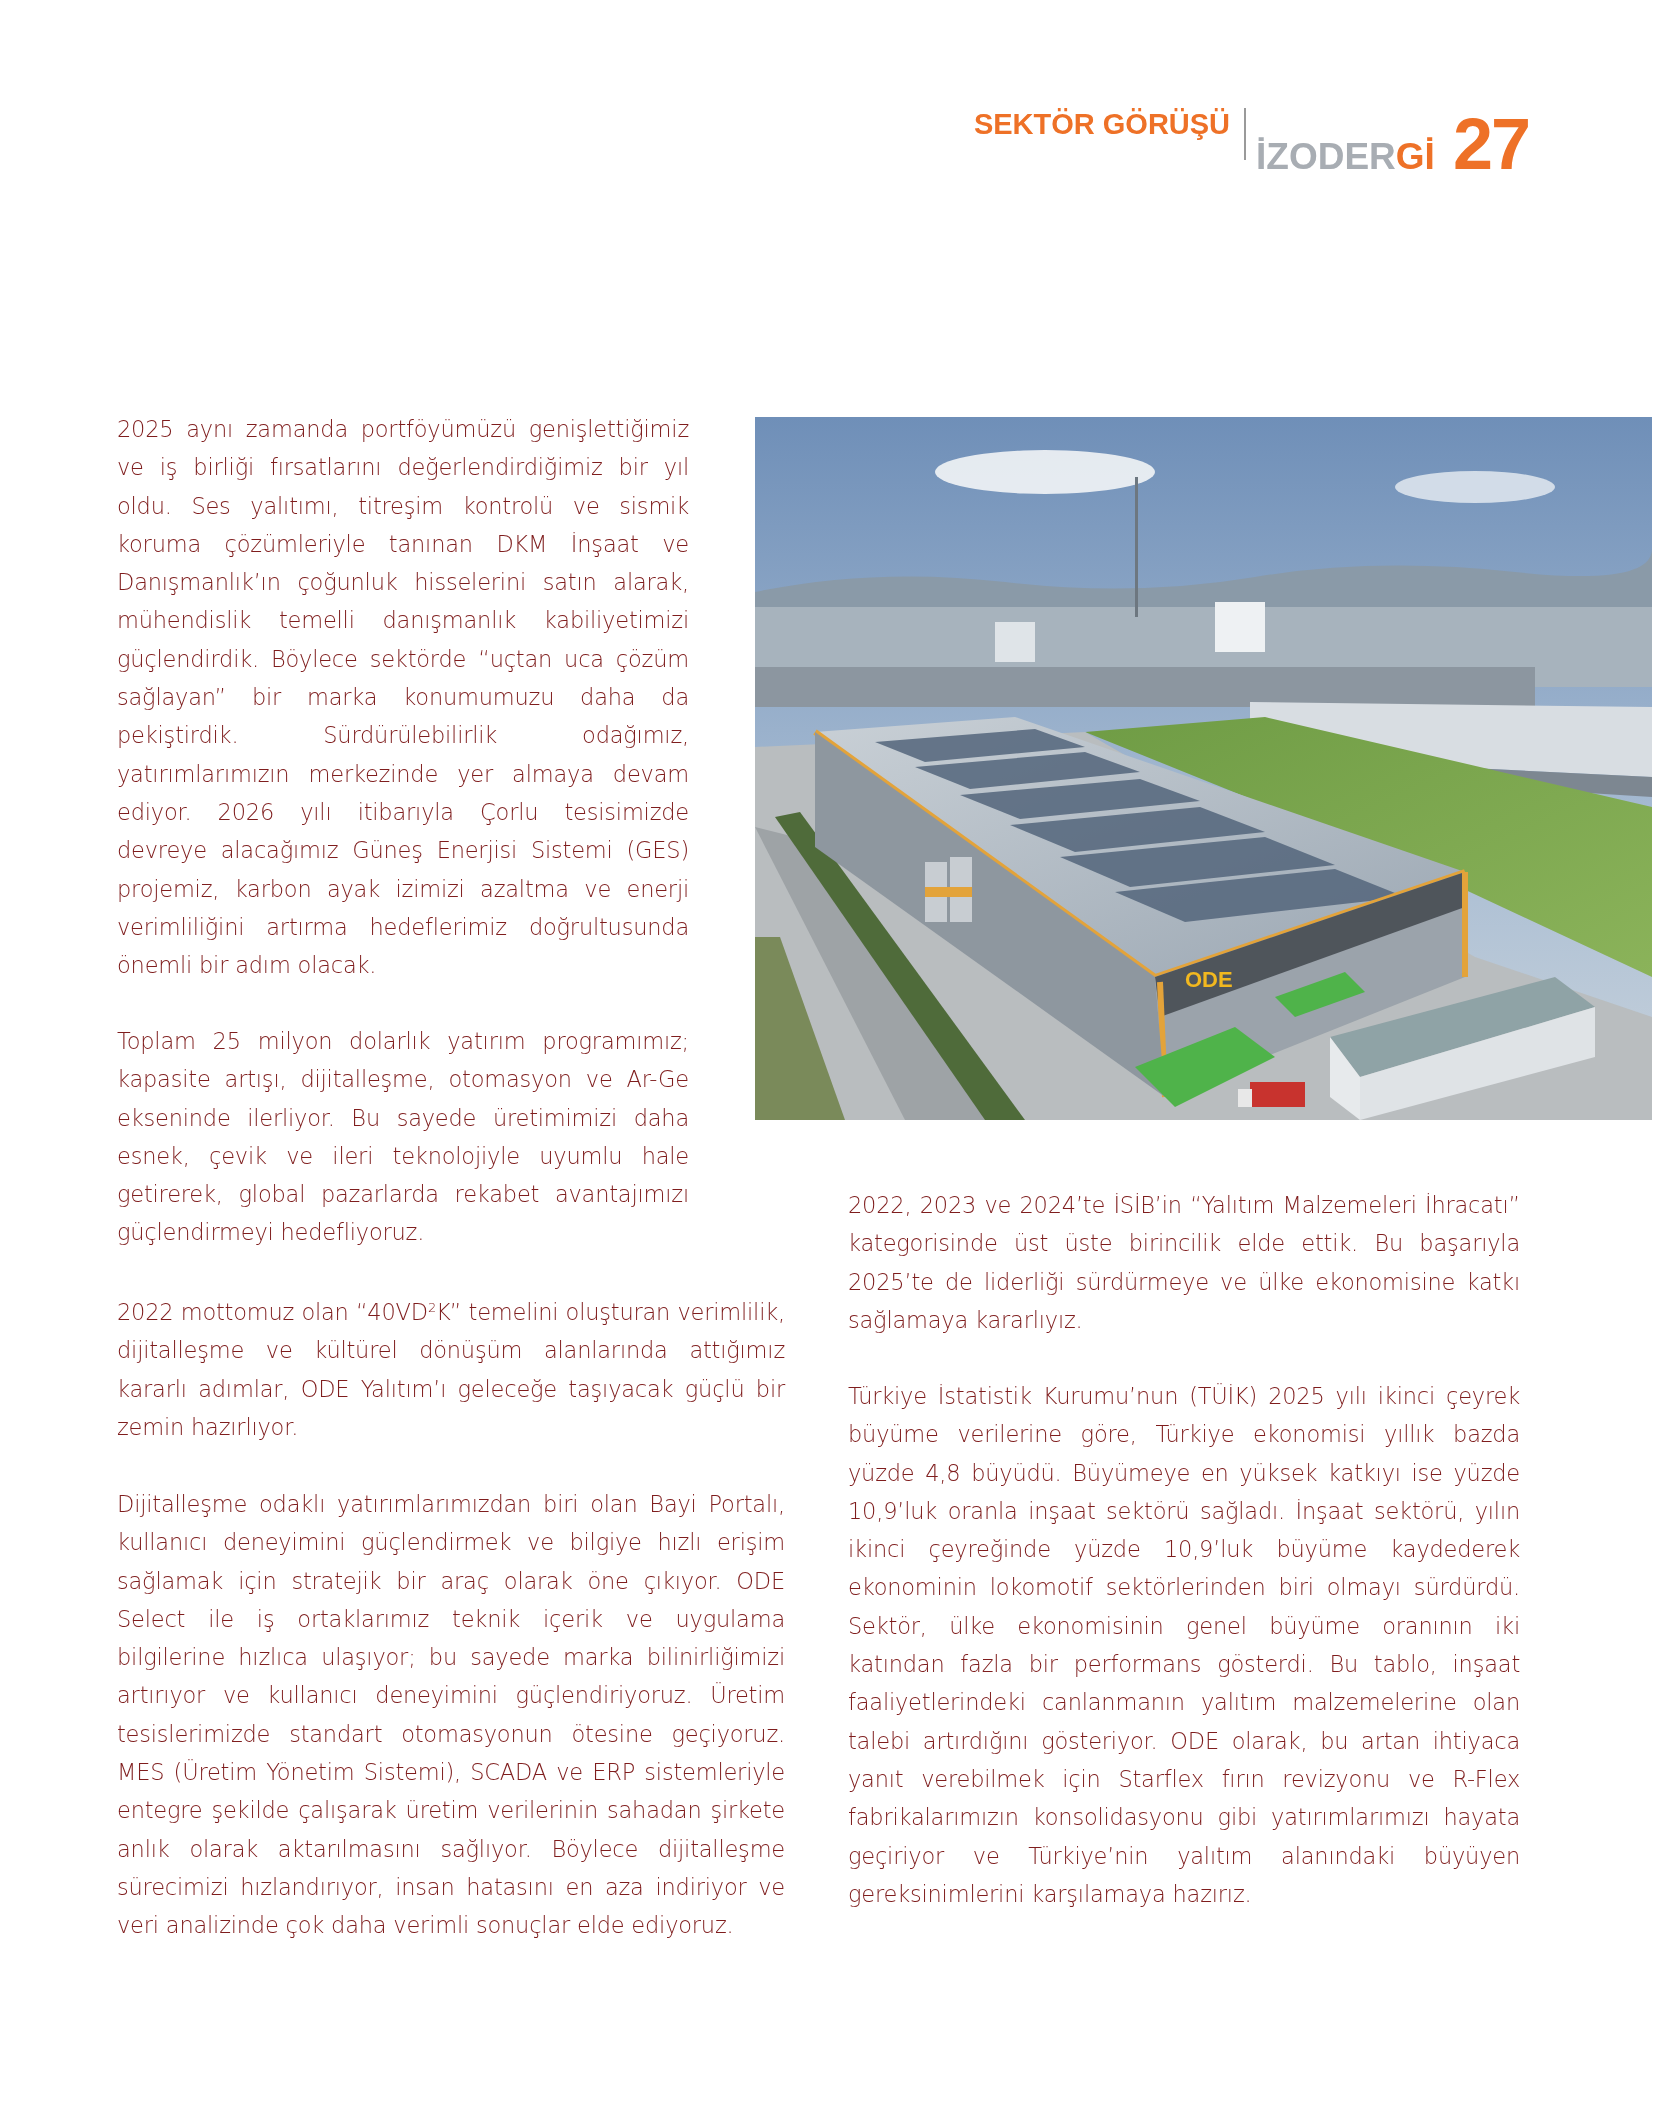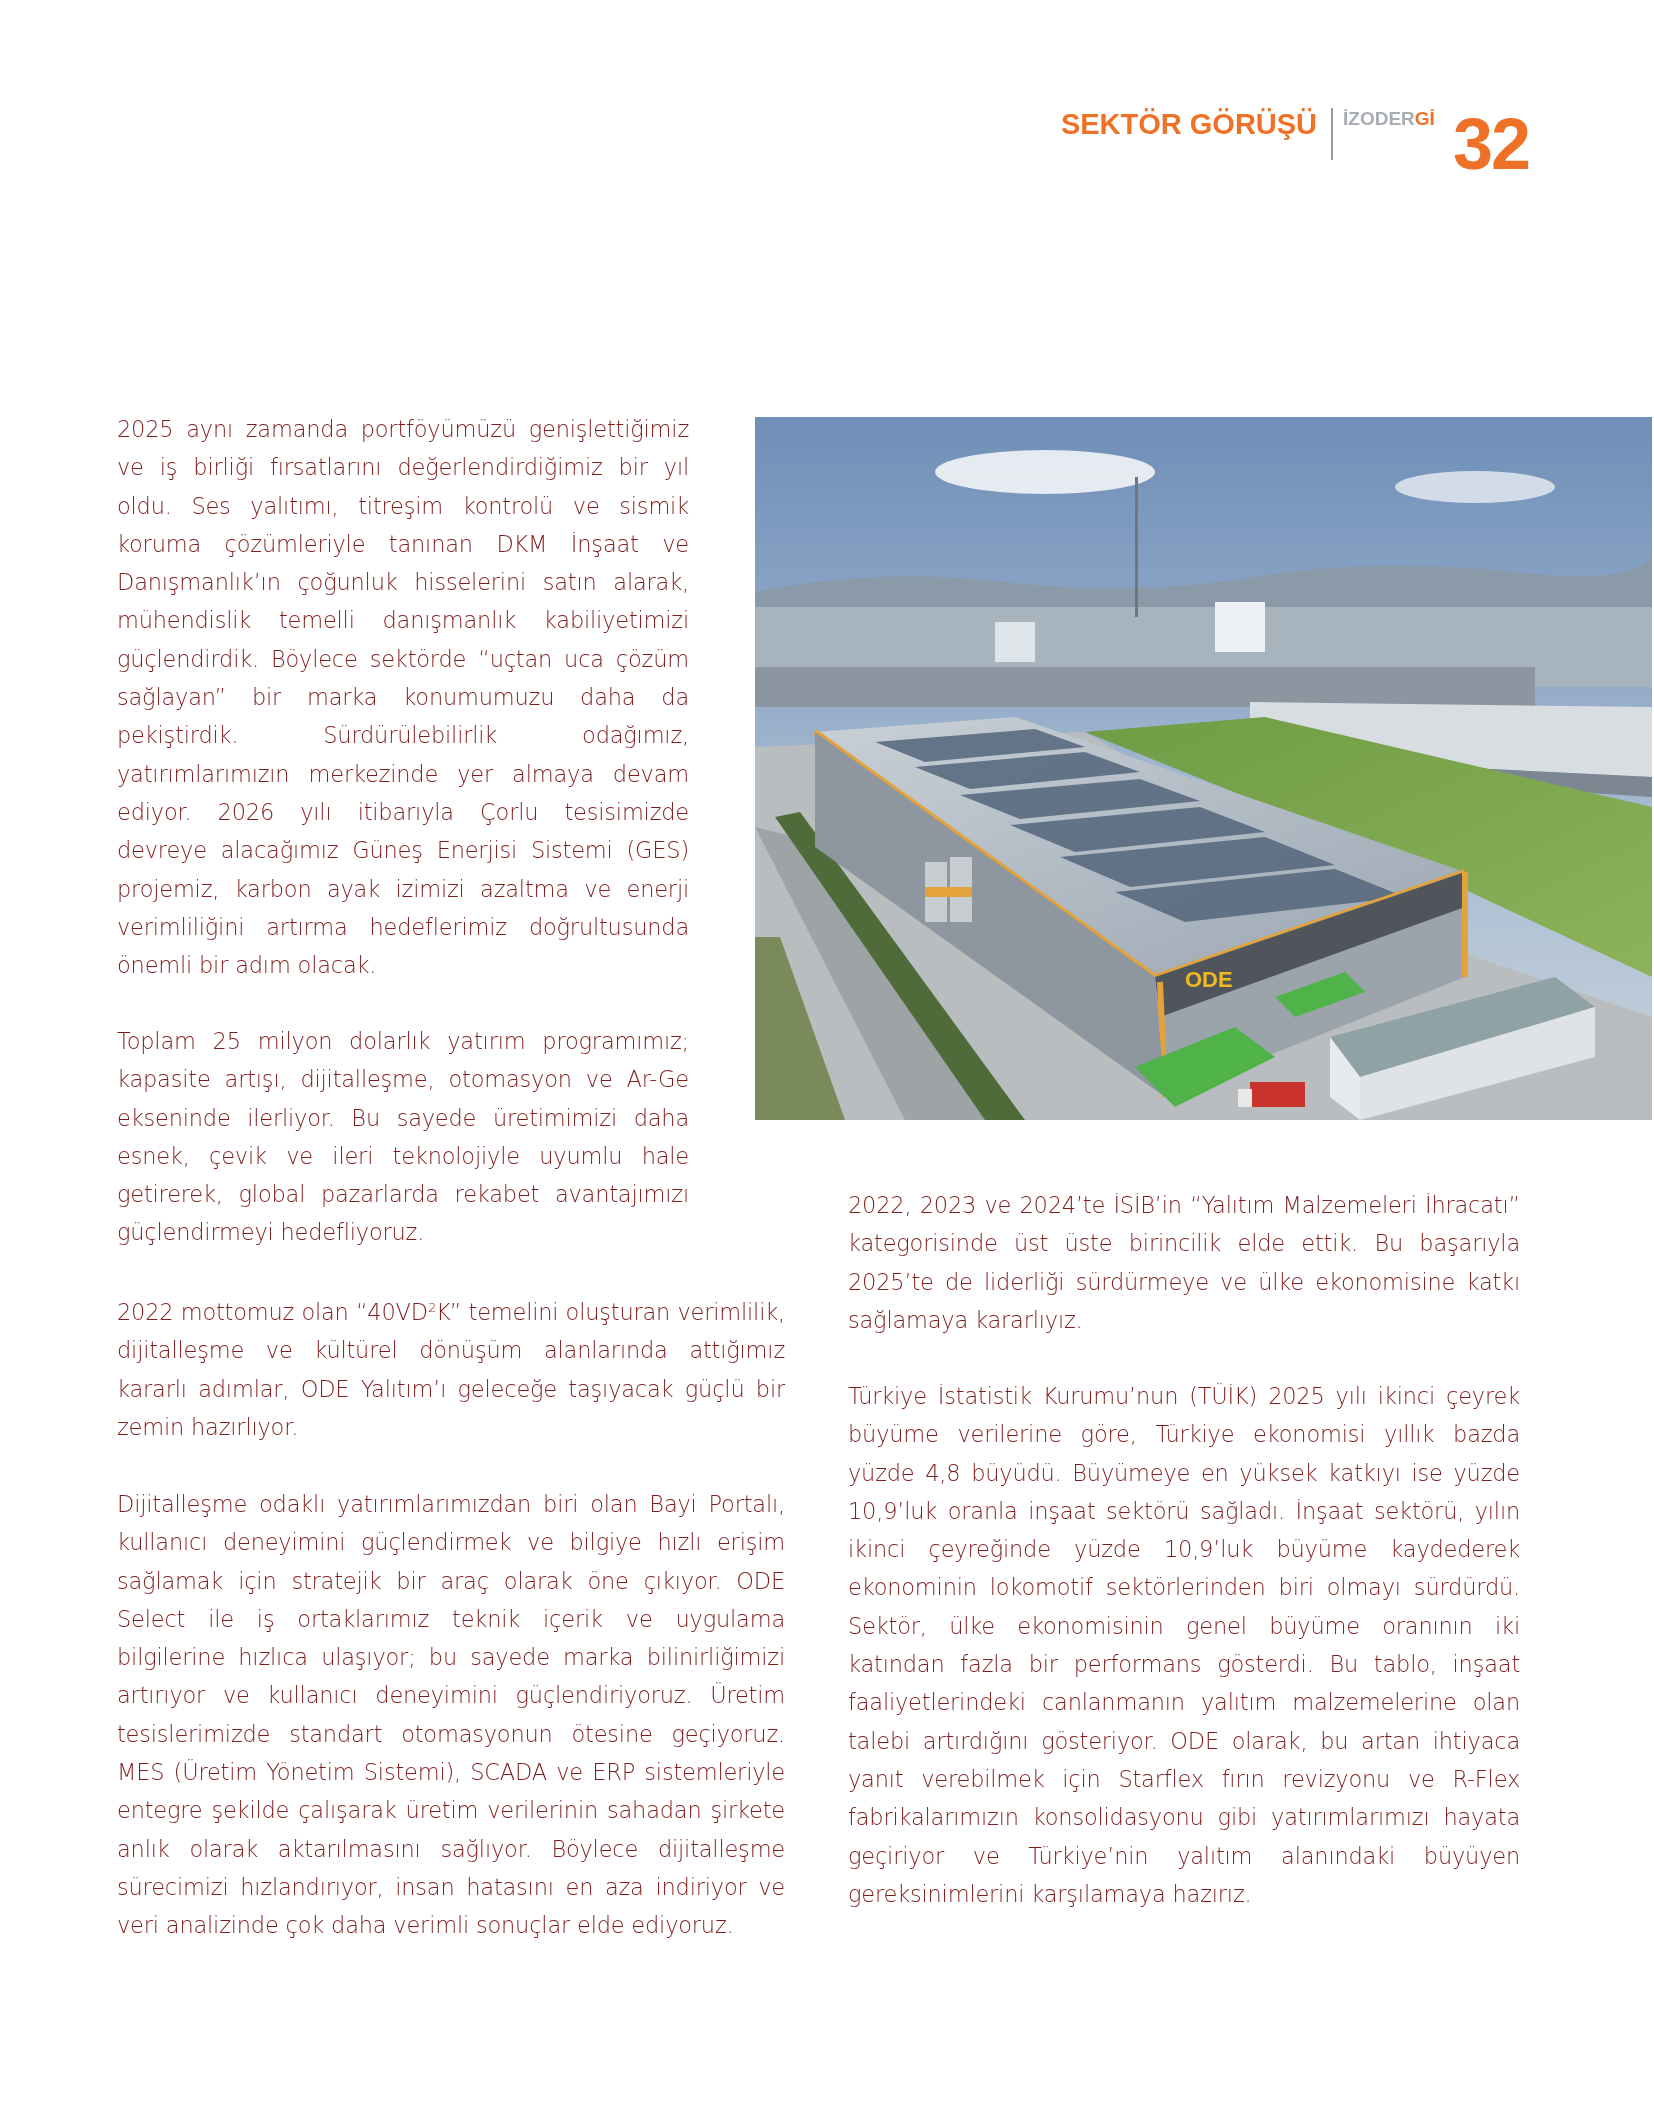--- a/index.html
+++ b/index.html
@@ -1,20 +1,20 @@
 <!DOCTYPE html>
 <html><head>
 <meta charset="utf-8">
 <style>
   html, body { margin: 0; padding: 0; background: #ffffff; }
   body { width: 1654px; height: 2126px; position: relative; overflow: hidden; font-family: "DejaVu Sans", sans-serif; color: #333333; }
   .header { position: absolute; top: 108px; right: 125px; display: flex; height: 80px; }
   .section-label { font-family: "Liberation Sans", sans-serif; font-weight: bold; font-size: 29px; color: #ee7127; letter-spacing: 0px; }
   .sep { width: 2px; height: 52px; background: #9a9a9a; margin: 0 10px 0 14px; }
-  .mag { font-family: "Liberation Sans", sans-serif; font-weight: bold; font-size: 19px; color: #a8adb3; }
+  .mag { font-family: "Liberation Sans", sans-serif; font-weight: bold; font-size: 37px; color: #a8adb3; margin-top: 28px; }
   .mag .accent { color: #ee7127; }
   .page-num { font-family: "Liberation Sans", sans-serif; font-weight: bold; font-size: 72px; color: #ee7127; margin-left: 18px; line-height: 1; letter-spacing: -2px; }
 
   .para { position: absolute; font-size: 22.5px; line-height: 38.3px; text-align: justify; margin: 0; font-weight: 300; color: #7f1d1d; letter-spacing: -0.2px; }
   .p1 { left: 117px; top: 410px; width: 572px; }
   .p2 { left: 117px; top: 1022px; width: 572px; }
   .p3 { left: 117px; top: 1293px; width: 668px; }
   .p4 { left: 117px; top: 1485px; width: 668px; }
   .p5 { left: 848px; top: 1186px; width: 672px; }
   .p6 { left: 848px; top: 1377px; width: 672px; }
@@ -23,21 +23,21 @@
   .photo { position: absolute; left: 755px; top: 417px; width: 897px; height: 703px; overflow: hidden; background: #f0abfc; text-align: right; }
   .photo svg { display: block; }
 </style>
 </head>
 <body>
 
 <div class="header">
   <span class="section-label">SEKTÖR GÖRÜŞÜ</span>
   <span class="sep"></span>
   <span class="mag"><span>İZODER</span><span class="accent">Gİ</span></span>
-  <span class="page-num">32</span>
+  <span class="page-num">27</span>
 </div>
 
 <p class="para p1">2025 aynı zamanda portföyümüzü genişlettiğimiz ve iş birliği fırsatlarını değerlendirdiğimiz bir yıl oldu. Ses yalıtımı, titreşim kontrolü ve sismik koruma çözümleriyle tanınan DKM İnşaat ve Danışmanlık’ın çoğunluk hisselerini satın alarak, mühendislik temelli danışmanlık kabiliyetimizi güçlendirdik. Böylece sektörde “uçtan uca çözüm sağlayan” bir marka konumumuzu daha da pekiştirdik. Sürdürülebilirlik odağımız, yatırımlarımızın merkezinde yer almaya devam ediyor. 2026 yılı itibarıyla Çorlu tesisimizde devreye alacağımız Güneş Enerjisi Sistemi (GES) projemiz, karbon ayak izimizi azaltma ve enerji verimliliğini artırma hedeflerimiz doğrultusunda önemli bir adım olacak.</p>
 <p class="para p2">Toplam 25 milyon dolarlık yatırım programımız; kapasite artışı, dijitalleşme, otomasyon ve Ar-Ge ekseninde ilerliyor. Bu sayede üretimimizi daha esnek, çevik ve ileri teknolojiyle uyumlu hale getirerek, global pazarlarda rekabet avantajımızı güçlendirmeyi hedefliyoruz.</p>
 <p class="para p3"><span>2022 mottomuz olan “40VD</span><sup>2</sup><span>K” temelini oluşturan verimlilik, dijitalleşme ve kültürel dönüşüm alanlarında attığımız kararlı adımlar, ODE Yalıtım’ı geleceğe taşıyacak güçlü bir zemin hazırlıyor.</span></p>
 <p class="para p4">Dijitalleşme odaklı yatırımlarımızdan biri olan Bayi Portalı, kullanıcı deneyimini güçlendirmek ve bilgiye hızlı erişim sağlamak için stratejik bir araç olarak öne çıkıyor. ODE Select ile iş ortaklarımız teknik içerik ve uygulama bilgilerine hızlıca ulaşıyor; bu sayede marka bilinirliğimizi artırıyor ve kullanıcı deneyimini güçlendiriyoruz. Üretim tesislerimizde standart otomasyonun ötesine geçiyoruz. MES (Üretim Yönetim Sistemi), SCADA ve ERP sistemleriyle entegre şekilde çalışarak üretim verilerinin sahadan şirkete anlık olarak aktarılmasını sağlıyor. Böylece dijitalleşme sürecimizi hızlandırıyor, insan hatasını en aza indiriyor ve veri analizinde çok daha verimli sonuçlar elde ediyoruz.</p>
 
 <p class="para p5">2022, 2023 ve 2024’te İSİB’in “Yalıtım Malzemeleri İhracatı” kategorisinde üst üste birincilik elde ettik. Bu başarıyla 2025’te de liderliği sürdürmeye ve ülke ekonomisine katkı sağlamaya kararlıyız.</p>
 <p class="para p6">Türkiye İstatistik Kurumu’nun (TÜİK) 2025 yılı ikinci çeyrek büyüme verilerine göre, Türkiye ekonomisi yıllık bazda yüzde 4,8 büyüdü. Büyümeye en yüksek katkıyı ise yüzde 10,9’luk oranla inşaat sektörü sağladı. İnşaat sektörü, yılın ikinci çeyreğinde yüzde 10,9’luk büyüme kaydederek ekonominin lokomotif sektörlerinden biri olmayı sürdürdü. Sektör, ülke ekonomisinin genel büyüme oranının iki katından fazla bir performans gösterdi. Bu tablo, inşaat faaliyetlerindeki canlanmanın yalıtım malzemelerine olan talebi artırdığını gösteriyor. ODE olarak, bu artan ihtiyaca yanıt verebilmek için Starflex fırın revizyonu ve R-Flex fabrikalarımızın konsolidasyonu gibi yatırımlarımızı hayata geçiriyor ve Türkiye’nin yalıtım alanındaki büyüyen gereksinimlerini karşılamaya hazırız.</p>
 

